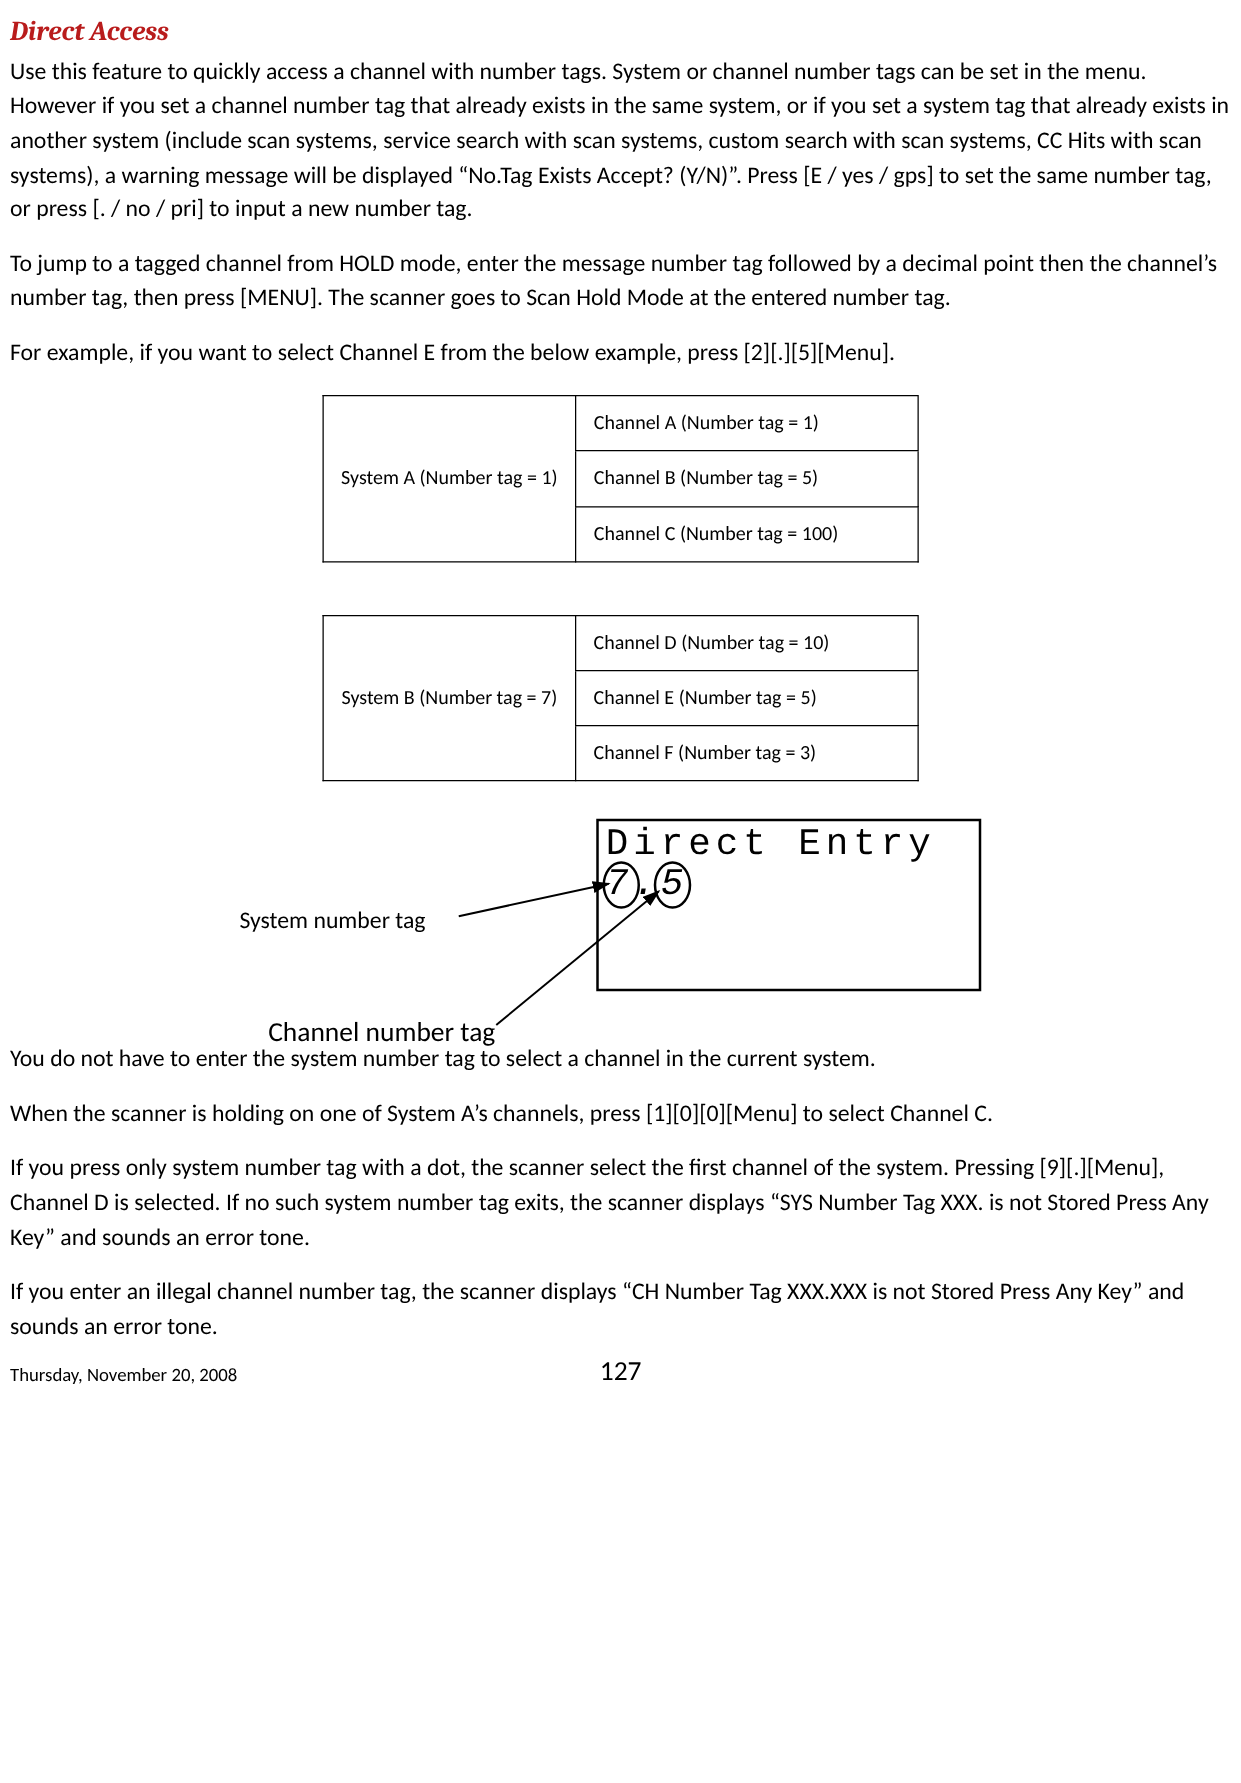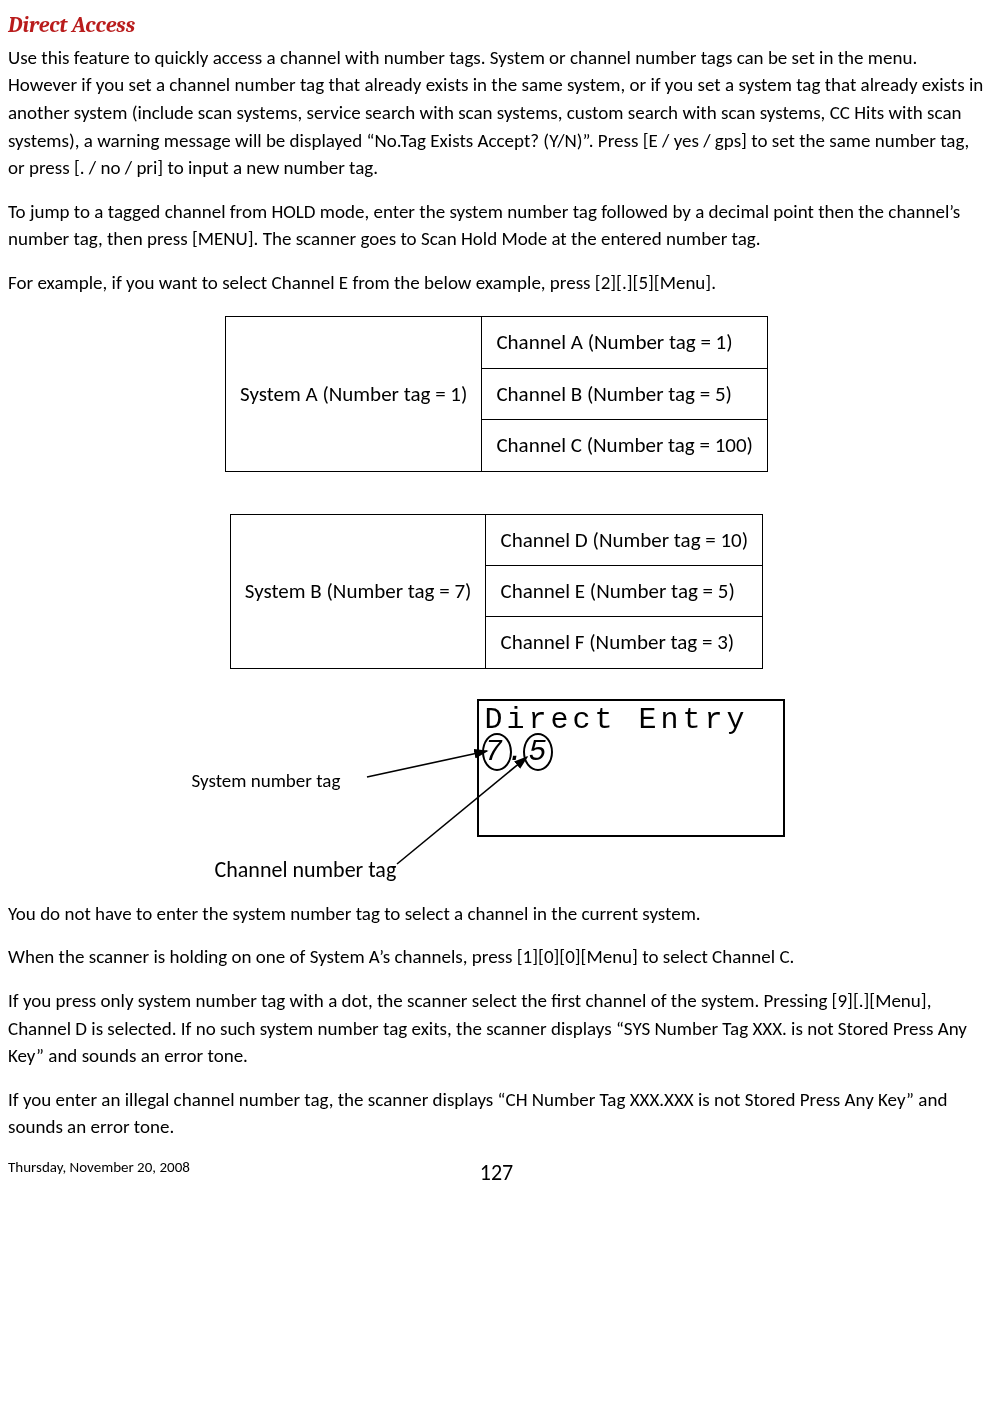--- a/index.html
+++ b/index.html
@@ -30,35 +30,35 @@
     gap: 42px;
     align-items: center;
   }
   table.systbl {
     border-collapse: separate;
     border-spacing: 0;
   }
   table.systbl td {
     border: 1.5px solid #000;
     padding: 10px 14px;
-    font-size: 21px;
+    font-size: 16px;
     white-space: nowrap;
   }
   table.systbl td.syscell {
     vertical-align: middle;
     border-right: 0;
   }
   table.systbl td.chcell {
     min-width: 245px;
   }
   table.systbl tr + tr td.chcell {
     border-top: 0;
   }
   .lcdblock {
-    margin: 10px auto 26px auto;
+    margin: 10px auto 4px auto;
     width: 700px;
     height: 175px;
     position: relative;
   }
   .lcd {
     position: absolute;
     left: 330px;
     top: 0;
     width: 308px;
     height: 138px;
@@ -97,35 +97,36 @@
     top: 0; left: 0;
     width: 700px; height: 175px;
     pointer-events: none;
   }
   .footer {
     position: relative;
     margin-top: 6px;
     font-size: 15px;
     display: flex;
     justify-content: space-between;
+    align-items: flex-end;
   }
   .pagenum {
     position: absolute;
     left: 50%;
     transform: translateX(-50%);
     font-size: 22px;
   }
 </style>
 </head>
 <body>
 
 <h2>Direct Access</h2>
 
 <p>Use this feature to quickly access a channel with number tags. System or channel number tags can be set in the menu. However if you set a channel number tag that already exists in the same system, or if you set a system tag that already exists in another system (include scan systems, service search with scan systems, custom search with scan systems, CC Hits with scan systems), a warning message will be displayed “No.Tag Exists Accept? (Y/N)”. Press [E / yes / gps] to set the same number tag, or press [. / no / pri] to input a new number tag.</p>
-<p>To jump to a tagged channel from HOLD mode, enter the system number tag followed by a decimal point then the channel’s number tag, then press [MENU]. The scanner goes to Scan Hold Mode at the entered number tag.</p>
+<p>To jump to a tagged channel from HOLD mode, enter the message number tag followed by a decimal point then the channel’s number tag, then press [MENU]. The scanner goes to Scan Hold Mode at the entered number tag.</p>
 <p>For example, if you want to select Channel E from the below example, press [2][.][5][Menu].</p>
 
 <div class="tables">
 
   <table class="systbl">
     <tbody>
         <tr>
       <td class="syscell" rowspan="3">System A (Number tag = 1)</td>
       <td class="chcell">Channel A (Number tag = 1)</td>
     </tr>

